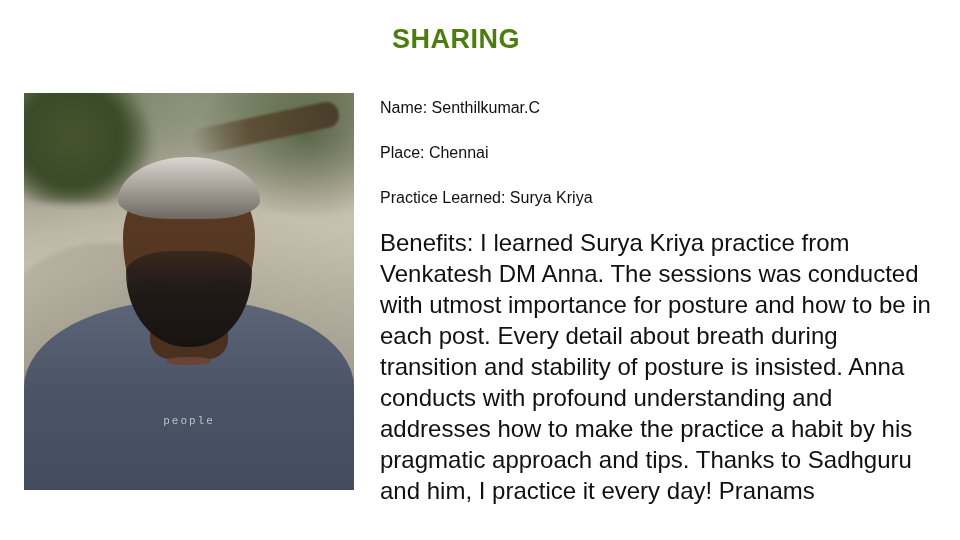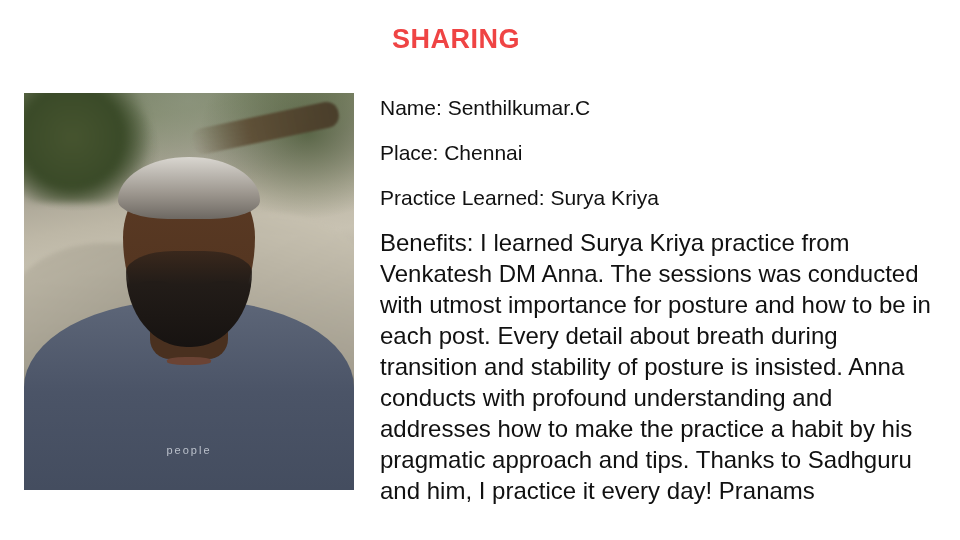--- a/index.html
+++ b/index.html
@@ -101,27 +101,27 @@
     bottom: -40px;
     transform: translateX(-50%);
     width: 330px;
     height: 230px;
     background: linear-gradient(180deg, #5d6678 0%, #4b5467 40%, #414a5c 100%);
     border-radius: 48% 48% 18% 18% / 38% 38% 12% 12%;
   }
   .shirt-text {
     position: absolute;
     left: 50%;
-    top: 144px;
+    top: 115px;
     transform: translateX(-50%);
     font-size: 11px;
     letter-spacing: 2px;
     color: #cfd4dd;
     opacity: 0.85;
-    font-family: Liberation Sans, sans-serif;
+    font-family: Liberation Mono, monospace;
   }
   .neck {
     position: absolute;
     left: 50%;
     top: 196px;
     transform: translateX(-50%);
     width: 78px;
     height: 70px;
     background: #49301f;
     border-radius: 20px;
@@ -205,30 +205,30 @@
     width: 560px;
     height: 540px;
   }
   .title {
     position: absolute;
     left: 14px;
     top: 24px;
     font-size: 27px;
     font-weight: bold;
     letter-spacing: 0.5px;
-    color: #ef4444;
+    color: #4d7c0f;
   }
   .body-block {
     position: absolute;
     left: 2px;
     top: 92px;
     width: 552px;
   }
   .line {
-    font-size: 21px;
+    font-size: 16px;
     line-height: 31px;
     color: #111111;
     margin: 0 0 14px 0;
   }
   .line:last-child { margin-bottom: 0; }
   .para {
     font-size: 24px;
     line-height: 31px;
     color: #111111;
     margin: 0;

